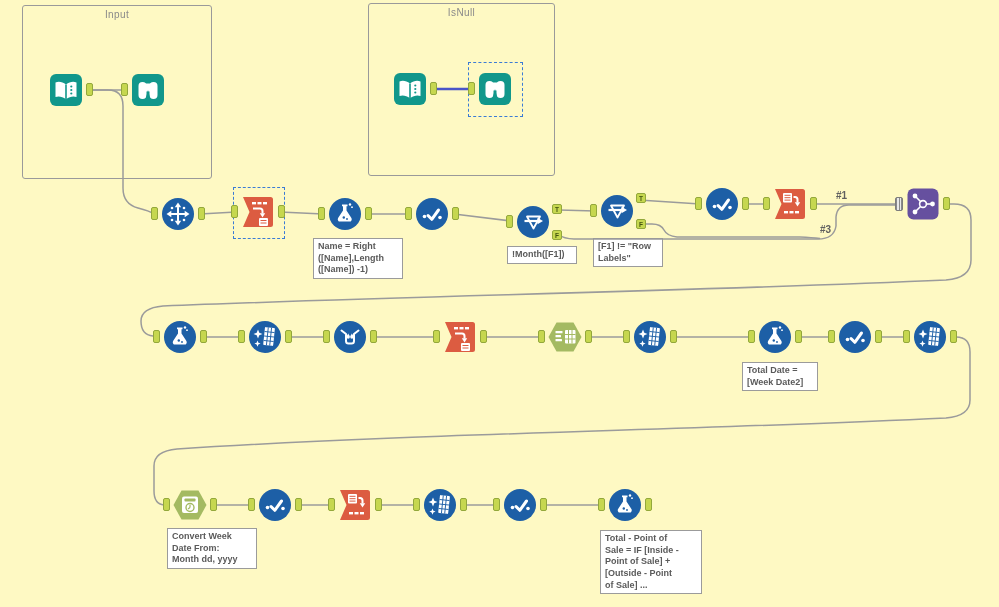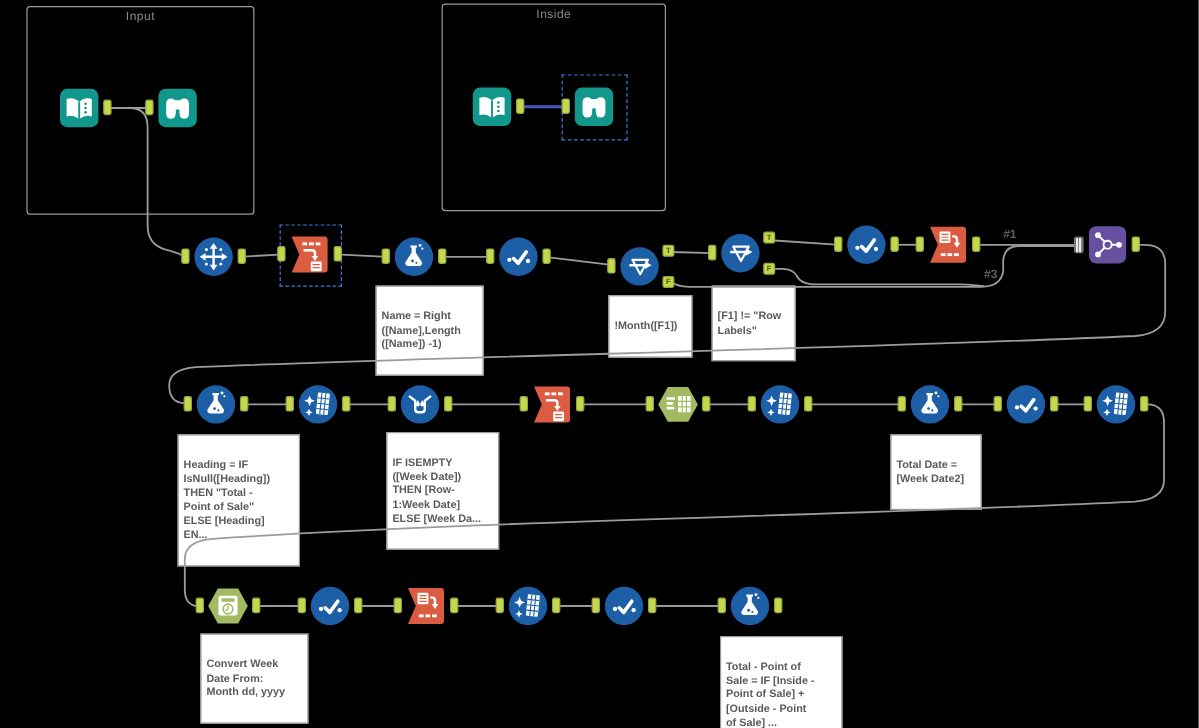--- a/index.html
+++ b/index.html
@@ -1,32 +1,32 @@
 <!DOCTYPE html>
 <html><head>
 <meta charset="utf-8">
 <style>
   html,body{margin:0;padding:0;background:#fff;}
   #canvas{
-    position:relative;width:999px;height:607px;background:#000000;overflow:hidden;
+    position:relative;width:999px;height:607px;background:#fef9c3;overflow:hidden;
     font-family:"Liberation Sans",sans-serif;
   }
   .container{
     position:absolute;border:1px solid #9a9a9a;border-radius:3px;background:transparent;z-index:0;
   }
   .container-label{
     position:absolute;top:3px;left:0;right:0;text-align:center;
     font-size:10px;color:#8a8a8a;letter-spacing:.4px;
   }
   .selection{
     position:absolute;border:1px dashed #3a7bd5;z-index:1;background:transparent;
   }
   .annotation{
     position:absolute;z-index:2;background:#fff;border:1px solid #9b9b9b;
-    padding:19px 4px;font-size:9px;font-weight:600;color:#5a5a5a;line-height:1.3;
+    padding:2px 4px;font-size:9px;font-weight:600;color:#5a5a5a;line-height:1.3;
     white-space:pre-line;
   }
   svg.wires{position:absolute;left:0;top:0;z-index:3;}
   svg.wires path{fill:none;stroke:#9b9b9b;stroke-width:1.5;}
   svg.wires path.blue{stroke:#4a55c8;stroke-width:2.4;}
   .tool{position:absolute;width:34px;height:34px;z-index:4;}
   .tool > svg{position:absolute;left:0;top:0;width:34px;height:34px;}
   .anchor{
     position:absolute;width:7px;height:13px;background:#c6d74f;border:1px solid #93a83b;
     border-radius:2px;top:50%;margin-top:-7px;z-index:5;box-sizing:border-box;
@@ -172,43 +172,32 @@
             <rect x="22" y="24" width="4" height="2.4"></rect>
           </g>
       </symbol>
     </defs>
   </svg>
 
   <div class="container" style="left:22px;top:5px;width:188px;height:172px">
     <div class="container-label">Input</div>
   </div>
   <div class="container" style="left:368px;top:3px;width:185px;height:171px">
-    <div class="container-label">Inside</div>
+    <div class="container-label">IsNull</div>
   </div>
 
   <div class="selection" style="left:468px;top:62px;width:53px;height:53px"></div>
   <div class="selection" style="left:233px;top:187px;width:50px;height:50px"></div>
 
   <div class="annotation" style="left:313px;top:238px;width:80px">Name = Right
 ([Name],Length
 ([Name]) -1)</div>
   <div class="annotation" style="left:507px;top:246px;width:60px">!Month([F1])</div>
   <div class="annotation" style="left:593px;top:238px;width:60px">[F1] != "Row
 Labels"</div>
-  <div class="annotation" style="left:148px;top:362px;width:92px">Heading = IF
-IsNull([Heading])
-THEN "Total -
-Point of Sale"
-ELSE [Heading]
-EN...</div>
-  <div class="annotation" style="left:322px;top:360px;width:84px">IF ISEMPTY
-([Week Date])
-THEN [Row-
-1:Week Date]
-ELSE [Week Da...</div>
   <div class="annotation" style="left:742px;top:362px;width:66px">Total Date =
 [Week Date2]</div>
   <div class="annotation" style="left:600px;top:530px;width:92px">Total - Point of
 Sale = IF [Inside -
 Point of Sale] +
 [Outside - Point
 of Sale] ...</div>
   <div class="annotation" style="left:167px;top:528px;width:80px">Convert Week
 Date From:
 Month dd, yyyy</div>

